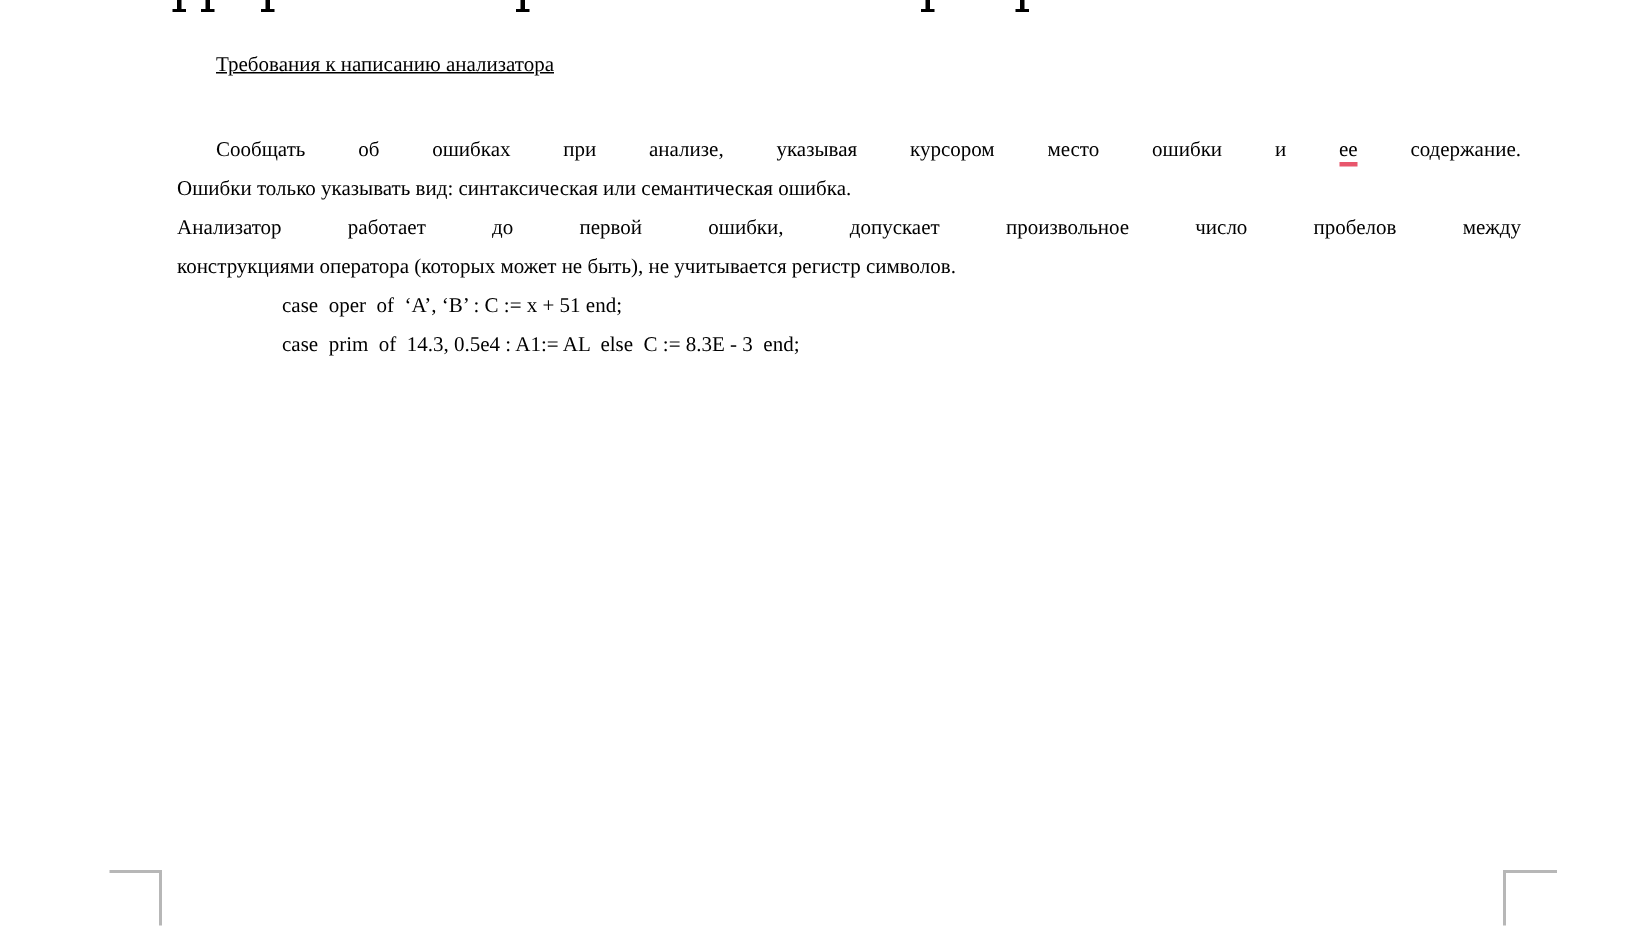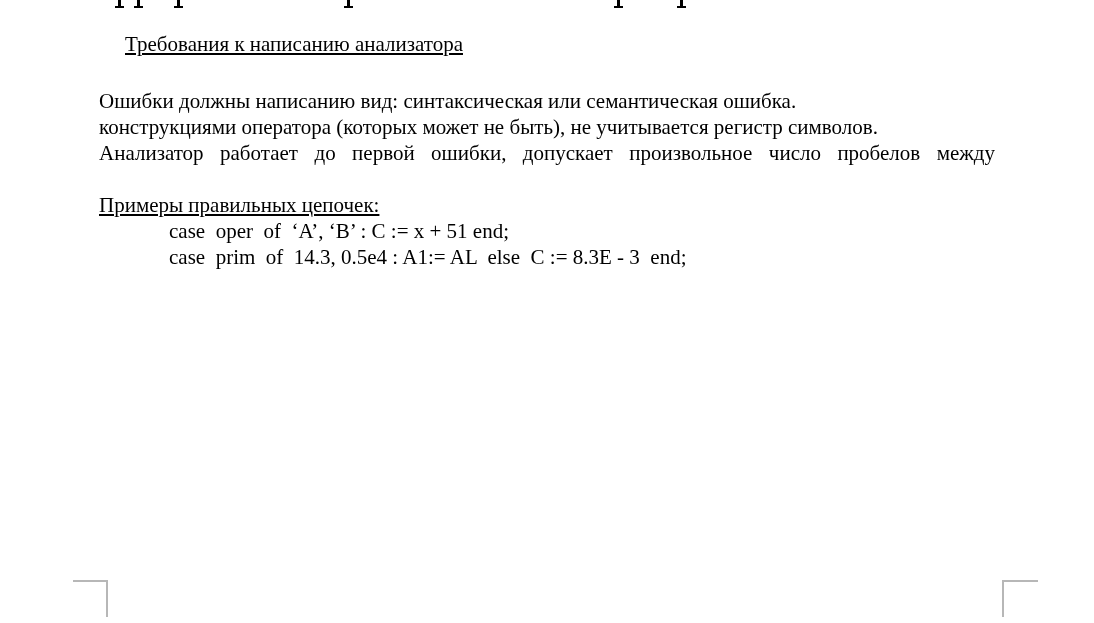--- a/index.html
+++ b/index.html
@@ -10,23 +10,23 @@
     color: #000000;
     overflow: hidden;
   }
   .page {
     position: relative;
     width: 1094px; height: 623px;
     background: #ffffff;
   }
   .content {
     position: absolute;
-    left: 99px; top: 0;
+    left: 118px; top: 0;
     width: 896px;
-    font-size: 21px;
+    font-size: 14px;
     line-height: 26px;
   }
   
   .clipped-top-line { position: absolute; left: 0; top: 0; width: 1094px; height: 9px; }
   .descender {
     position: absolute; top: 0;
     width: 3px; height: 7px;
     background: #000;
   }
   .descender::after {
@@ -76,28 +76,26 @@
       <div class="descender" style="left: 680px;"></div>
     </div>
 
   <div class="content">
 
     <div class="doc-heading">
       <span>Требования к написанию анализатора</span>
     </div>
 
     <div class="para">
-      <div class="line">Ошибки должны написанию вид: синтаксическая или семантическая ошибка.</div>
+      <div class="line just indent"><span>Сообщать об ошибках при анализе, указывая курсором место ошибки и </span><span class="misspelled">ее</span><span> содержание.</span></div>
+      <div class="line">Ошибки только указывать вид: синтаксическая или семантическая ошибка.</div>
+      <div class="line just">Анализатор работает до первой ошибки, допускает произвольное число пробелов между</div>
       <div class="line">конструкциями оператора (которых может не быть), не учитывается регистр символов.</div>
-      <div class="line just">Анализатор работает до первой ошибки, допускает произвольное число пробелов между</div>
     </div>
 
-    <div class="examples-heading">
-      <span>Примеры правильных цепочек:</span>
-    </div>
 
     <div>
       <div class="example-line">case  oper  of  ‘A’, ‘B’ : C := x + 51 end;</div>
       <div class="example-line">case  prim  of  14.3, 0.5e4 : A1:= AL  else  C := 8.3E - 3  end;</div>
     </div>
 
   </div>
 
   <div class="crop crop-bl-h"></div>
   <div class="crop crop-bl-v"></div>

